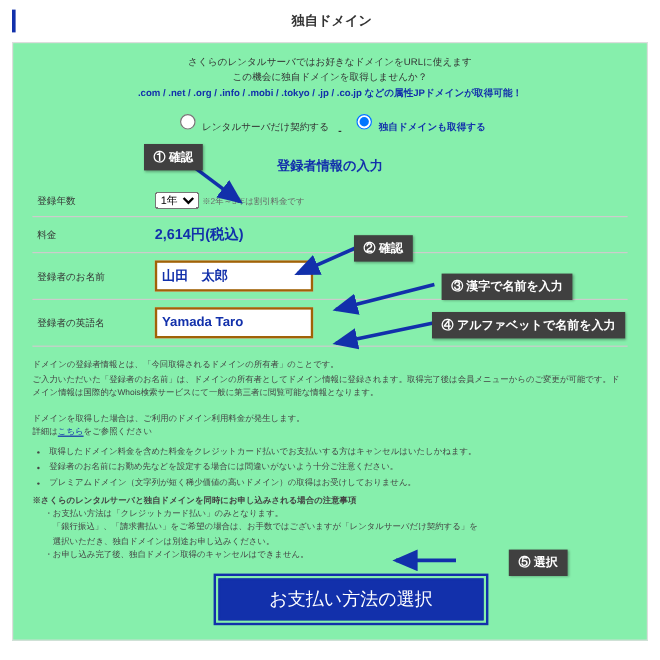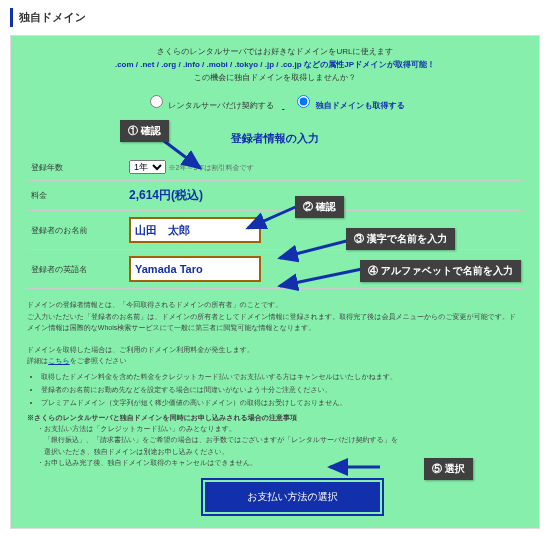--- a/index.html
+++ b/index.html
@@ -1,17 +1,17 @@
 <!DOCTYPE html>
 <html><head>
 <meta charset="utf-8">
 <style>
   body { margin: 0; font-family: "Hiragino Kaku Gothic Pro", "Meiryo", sans-serif; background: #fff; color: #333; font-size: 9px; }
   .page { width: 550px; position: relative; padding: 0 10px 10px; box-sizing: border-box; }
-  .pagetitle { border-left: 3px solid #1230ab; padding: 2px 6px; font-size: 11px; font-weight: bold; margin: 8px 0; }
+  .pagetitle { border-left: 3px solid #1230ab; padding: 2px 6px; font-size: 11px; font-weight: bold; margin: 8px 0; text-align: center; }
   .card { border: 1px solid #ddd; background: #86efac; padding: 10px 16px 16px; }
   .intro { text-align: center; font-size: 8px; line-height: 1.6; margin-bottom: 8px; }
   .radiorow { text-align: center; font-size: 8px; margin-bottom: 10px; text-decoration: underline; }
   .radiorow label { display: inline-block; margin: 0 8px; }
   .section-head { display: flex; justify-content: center; gap: 40px; margin: 20px 0 8px; position: relative; }
   .section-title { font-weight: bold; font-size: 11px; color: #1230ab; }
   .chg-btn { background: #1230ab; color: #fff; font-size: 8px; padding: 4px 8px; border: none; cursor: pointer; position: absolute; right: 0; }
   table.form { width: 100%; border-collapse: collapse; }
   table.form td { padding: 6px 4px; vertical-align: middle; }
   table.form tr { border-bottom: 1px solid #ccc; }
@@ -19,39 +19,39 @@
   .val { font-weight: bold; font-size: 12px; color: #1230ab; }
   .years select { font-size: 9px; }
   .years small { font-size: 7px; color: #666; }
   .input-like { background: #fff; border: 2px solid #a16207; padding: 2px 4px; font-weight: bold; font-size: 11px; color: #1230ab; display: inline-block; min-width: 120px; line-height: 18px; }
   .notes { font-size: 7px; line-height: 1.6; color: #444; margin-top: 10px; }
   .notes a { color: #1230ab; text-decoration: underline; }
   .notes ul { margin: 4px 0; padding-left: 14px; }
   .notes li { margin: 2px 0; }
   .notes .sub { padding-left: 10px; }
   .submit-wrap { text-align: center; margin-top: 14px; }
-  .submit { background: #1230ab; border: 2px solid #1230ab; outline: 2px solid #1230ab; outline-offset: 2px; color: #fff; font-size: 10px; padding: 6px 40px; cursor: pointer; margin-left: 35px; }
+  .submit { background: #1230ab; border: 2px solid #1230ab; outline: 2px solid #1230ab; outline-offset: 2px; color: #fff; font-size: 15px; padding: 6px 40px; cursor: pointer; margin-left: 35px; }
   .footer { font-size: 7px; color: #888; padding: 10px 4px 4px; }
 
   .callout { position: absolute; background: #404040; color: #fff; font-weight: bold; padding: 4px 8px; font-size: 10px; white-space: nowrap; box-shadow: 1px 1px 2px rgba(0,0,0,.3); z-index: 5; }
   svg.ann { position: absolute; left: 0; top: 0; pointer-events: none; z-index: 4; overflow: visible; }
 </style>
 </head>
 <body>
 
 <div class="page">
 
   <div class="pagetitle">独自ドメイン</div>
 
   <div class="card">
 
     <div class="intro">
       <div>さくらのレンタルサーバではお好きなドメインをURLに使えます</div>
+      <div>この機会に独自ドメインを取得しませんか？</div>
       <div style="color:#1230ab;font-weight:bold">.com / .net / .org / .info / .mobi / .tokyo / .jp / .co.jp などの属性JPドメインが取得可能！</div>
-      <div>この機会に独自ドメインを取得しませんか？</div>
     </div>
 
     <div class="radiorow">
       <label><input type="radio" name="plan" style=""> <span>レンタルサーバだけ契約する</span></label>
       <label><input type="radio" name="plan" checked="" style=""> <span style="color:#1230ab;font-weight:bold">独自ドメインも取得する</span></label>
     </div>
 
     <div class="section-head">
       <div class="section-title">登録者情報の入力</div>
     </div>
@@ -108,21 +108,21 @@
 
   </div>
 
   <div class="footer">
     
     
   </div>
 
   <div class="callout" style="left:120px; top:112px;">① 確認</div>
   <div class="callout" style="left:295px; top:188px;">② 確認</div>
-  <div class="callout" style="left:346px; top:220px;">③ 漢字で名前を入力</div>
+  <div class="callout" style="left:368px; top:220px;font-family:Liberation Serif, serif;">③ 漢字で名前を入力</div>
   <div class="callout" style="left:360px; top:252px;">④ アルファベットで名前を入力</div>
   <div class="callout" style="left:380px; top:450px;margin-left:44px;">⑤ 選択</div>
 
   <svg class="ann" width="550" height="560">
     <defs>
       <marker id="ah" markerWidth="8" markerHeight="8" refX="6" refY="3" orient="auto">
         <path d="M0,0 L7,3 L0,6 Z" fill="#1230ab"></path>
       </marker>
     </defs>
     <line x1="160" y1="130" x2="200" y2="160" stroke="#1230ab" stroke-width="3" marker-end="url(#ah)"></line>

